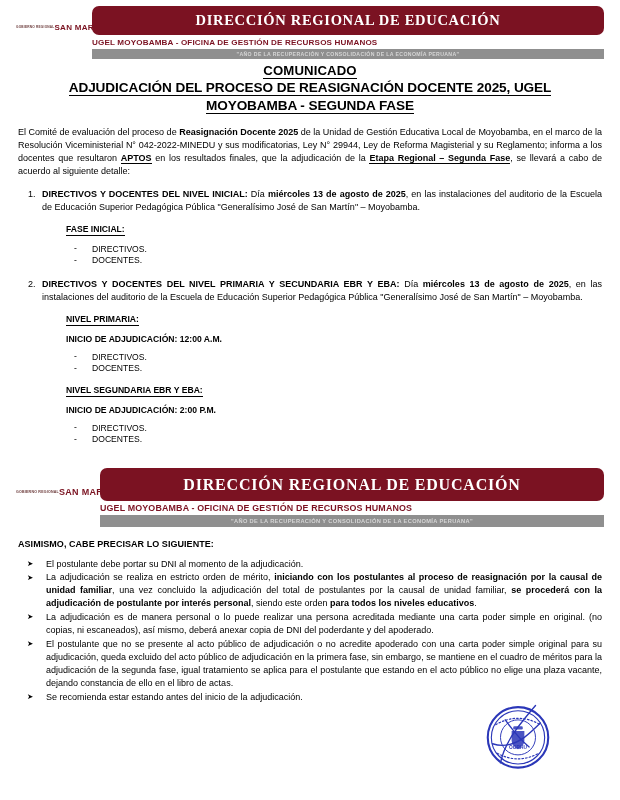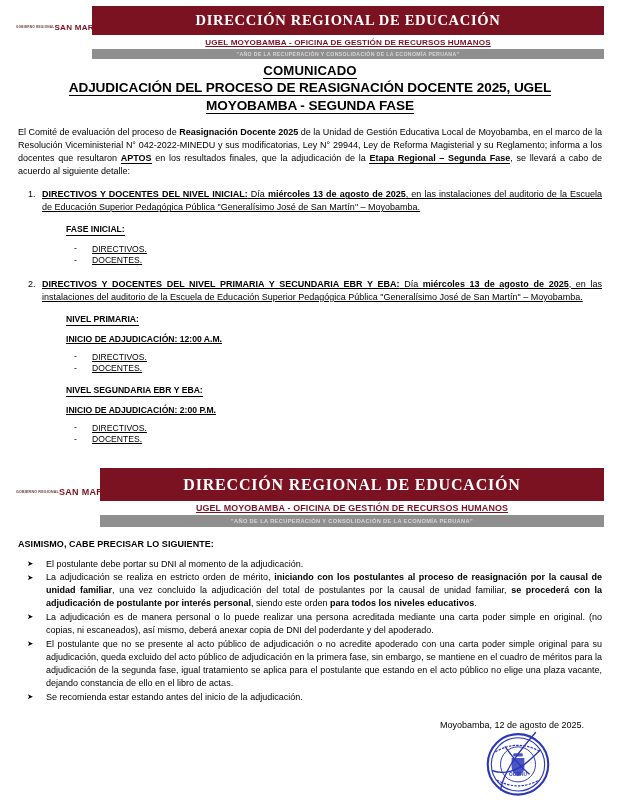--- a/index.html
+++ b/index.html
@@ -83,35 +83,35 @@
   .redbar {
     background: #7b1222;
     color: #ffffff;
     text-align: center;
     font-family: "Liberation Serif", serif;
     font-size: 14.5px;
     font-weight: bold;
     letter-spacing: 0.7px;
     padding: 7px 0 7px 0;
     line-height: 15px;
+    border-radius: 7px;
   }
   .second .redbar {
     font-size: 16px;
     padding: 9px 0 9px 0;
     letter-spacing: 0.8px;
   }
   .officeline {
-    text-align: center;
+    text-align: left;
     color: #7b1222;
     font-size: 8.1px;
     font-weight: bold;
     letter-spacing: 0.15px;
     padding: 2.5px 0 2px 0;
     line-height: 9px;
-    text-decoration: underline;
   }
   .second .officeline { font-size: 8.9px; padding: 3px 0 2.5px 0; }
   .graybar {
     background: #8f8f8f;
     color: #d6d6d6;
     text-align: center;
     font-size: 5.2px;
     font-weight: bold;
     letter-spacing: 0.35px;
     padding: 2.2px 0;
@@ -151,21 +151,20 @@
     padding: 0 2px;
   }
   b, .b { font-weight: bold; }
   .u { border-bottom: 1.1px solid #000; font-weight: bold; }
 
   ol.numlist {
     margin: 10px 0 0 0;
     padding: 0 2px 0 22px;
     font-size: 9.0px;
     line-height: 13.1px;
-    text-decoration: underline;
   }
   ol.numlist > li {
     text-align: justify;
     margin-bottom: 0;
     padding-left: 4px;
   }
   ol.numlist > li + li { margin-top: 11px; }
 
   .sub {
     margin-left: 24px;
@@ -413,21 +412,20 @@
   <div class="asimismo">ASIMISMO, CABE PRECISAR LO SIGUIENTE:</div>
 
   <ul class="arrowlist">
     <li><span>El postulante debe portar su DNI al momento de la adjudicación.</span></li>
     <li><span>La adjudicación se realiza en estricto orden de mérito, </span><b>iniciando con los postulantes al proceso de reasignación por la causal de unidad familiar</b><span>, una vez concluido la adjudicación del total de postulantes por la causal de unidad familiar, </span><b>se procederá con la adjudicación de postulante por interés personal</b><span>, siendo este orden </span><b>para todos los niveles educativos</b><span>.</span></li>
     <li><span>La adjudicación es de manera personal o lo puede realizar una persona acreditada mediante una carta poder simple en original. (no copias, ni escaneados), así mismo, deberá anexar copia de DNI del poderdante y del apoderado.</span></li>
     <li><span>El postulante que no se presente al acto público de adjudicación o no acredite apoderado con una carta poder simple original para su adjudicación, queda excluido del acto público de adjudicación en la primera fase, sin embargo, se mantiene en el cuadro de méritos para la adjudicación de la segunda fase, igual tratamiento se aplica para el postulante que estando en el acto público no elige una plaza vacante, dejando constancia de ello en el libro de actas.</span></li>
     <li><span>Se recomienda estar estando antes del inicio de la adjudicación.</span></li>
   </ul>
 
-  <div class="datestamp">Moyobamba, 12 de agosto de 2025.</div>
 
   <div class="seal-area">
     <div class="seal">
       <svg viewBox="0 0 100 98" xmlns="http://www.w3.org/2000/svg">
         <g fill="none" stroke="#2b37b8">
           <circle cx="50" cy="52" r="38" stroke-width="2.6"></circle>
           <circle cx="50" cy="52" r="33.5" stroke-width="1.4"></circle>
           <circle cx="50" cy="52" r="22" stroke-width="1.2"></circle>
         </g>
 

